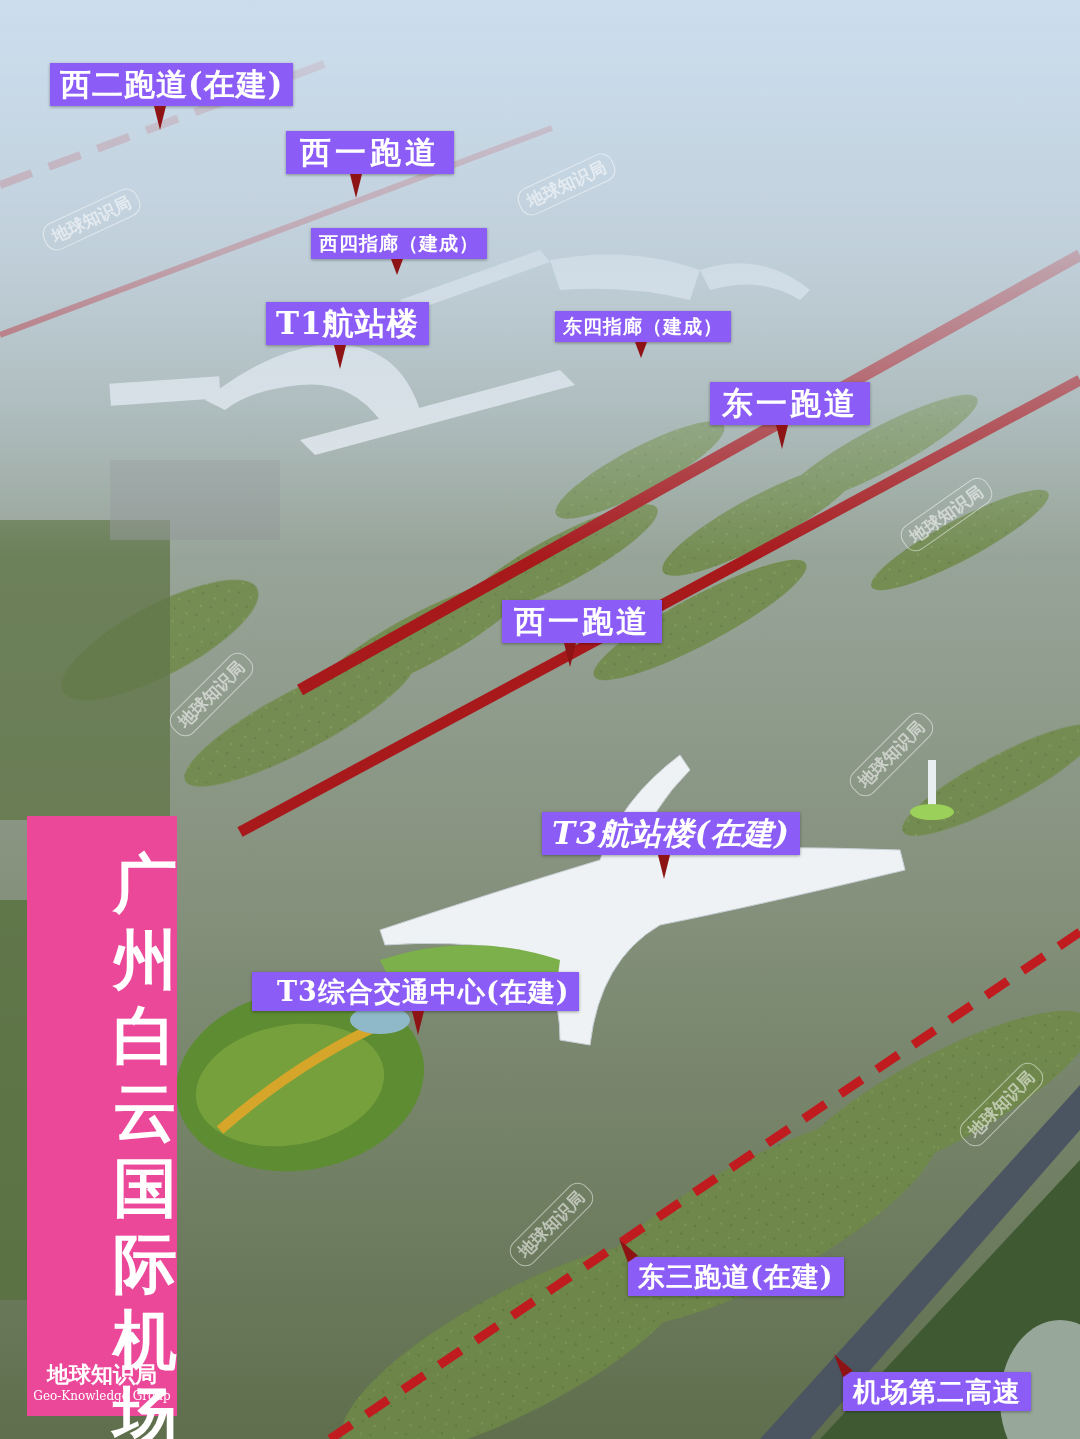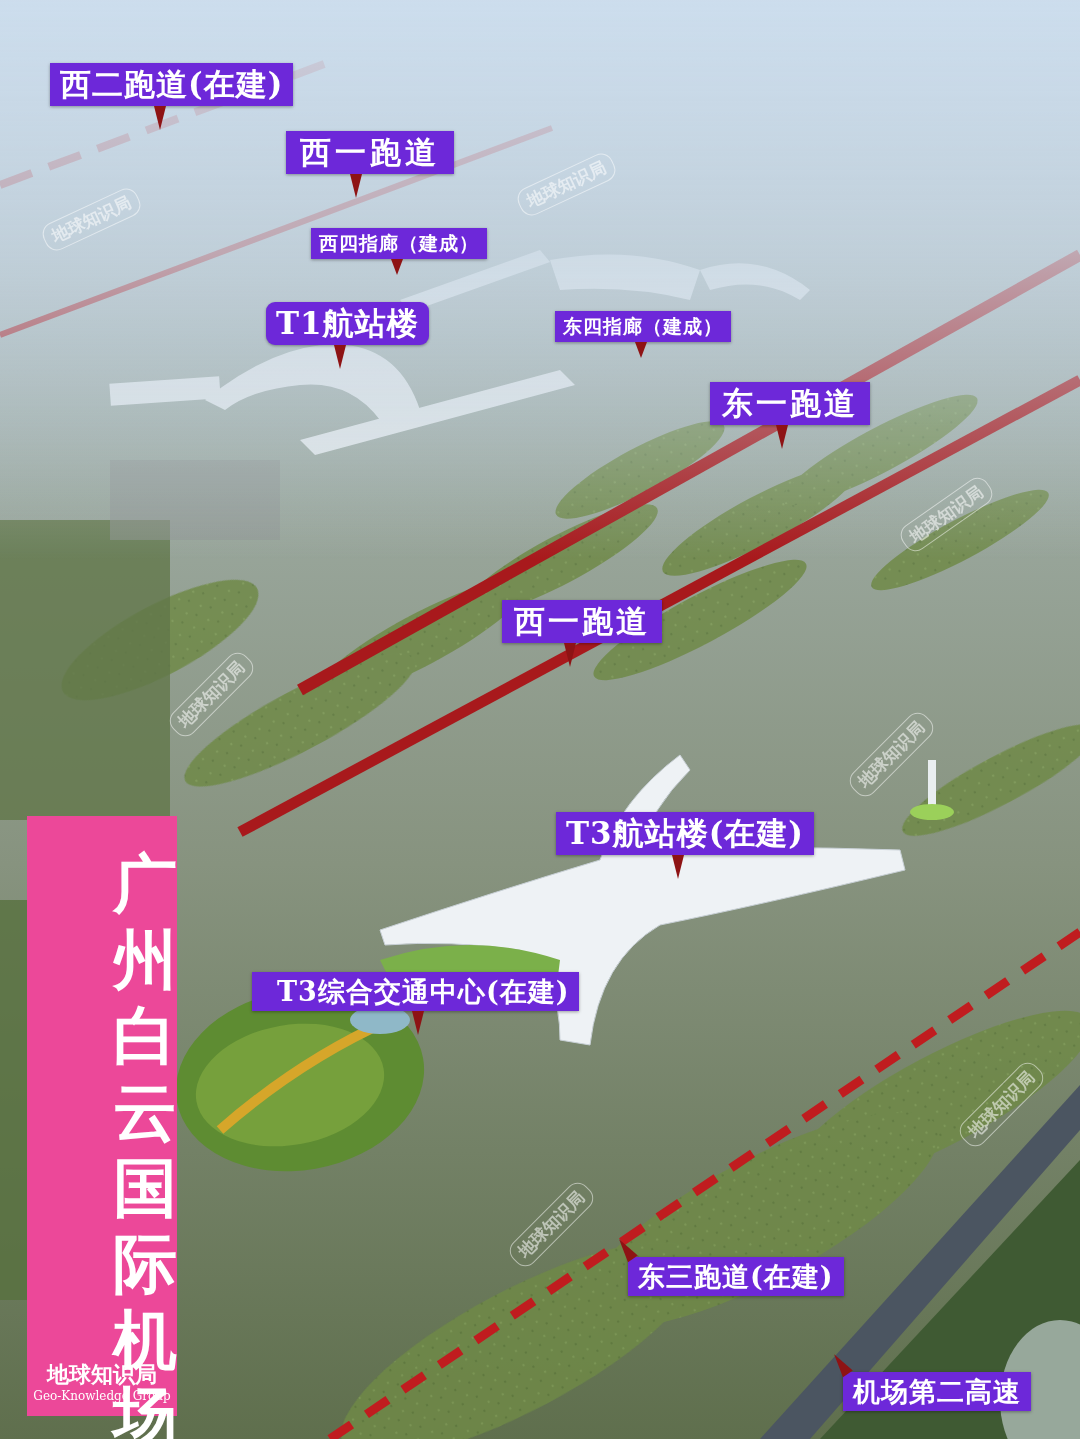--- a/index.html
+++ b/index.html
@@ -1,21 +1,21 @@
 <!DOCTYPE html>
 <html><head>
 <meta charset="utf-8">
 <style>
   html, body { margin:0; padding:0; }
   body { width:1080px; height:1439px; overflow:hidden; background:#7d8f86; font-family:"DejaVu Serif", serif; }
   #stage { position:relative; width:1080px; height:1439px; overflow:hidden; }
   .bg { position:absolute; inset:0; }
   .haze { position:absolute; left:0; top:0; width:1080px; height:560px;
     background:linear-gradient(180deg, rgba(205,222,238,0.95) 0%, rgba(200,215,228,0.75) 45%, rgba(190,205,210,0.0) 100%); }
-  .label { position:absolute; background:#6d28d9; color:#fff; font-weight:bold; white-space:nowrap;
+  .label { position:absolute; background:#8b5cf6; color:#fff; font-weight:bold; white-space:nowrap;
     box-shadow:0 1px 3px rgba(0,0,0,0.35); line-height:1; padding:6px 10px; letter-spacing:1px; }
   .label .ptr { position:absolute; width:0; height:0; border-left:6px solid transparent; border-right:6px solid transparent;
     border-top:24px solid #8e1314; }
   .label.big { font-size:31px; }
   .label.mid { font-size:27px; }
   .label.small { font-size:19px; padding:6px 8px; }
   .watermark { position:absolute; color:rgba(255,255,255,0.55); border:1.5px solid rgba(255,255,255,0.5);
     border-radius:12px; padding:2px 8px; font-size:17px; font-family:"DejaVu Sans", sans-serif; font-weight:bold; }
   #title-block { position:absolute; left:27px; top:816px; width:150px; height:600px; background:#ec4899; }
   #title-main { position:absolute; left:82px; top:30px; width:72px; color:#fff; font-size:64px; font-weight:bold;
@@ -122,41 +122,41 @@
     <span>西一跑道</span>
     <span class="ptr" style="left:64px;top:100%;"></span>
   </div>
 
   <div class="label small" style="left:311px;top:228px;">
     <span>西四指廊（建成）</span>
     <span class="ptr" style="left:80px;top:100%;border-top-width:16px;"></span>
   </div>
 
 
-  <div class="label big" style="left:266px;top:302px;border-radius:9px;">
+  <div class="label big" style="left:266px;top:302px;">
     <span>T1航站楼</span>
     <span class="ptr" style="left:68px;top:100%;"></span>
   </div>
 
   <div class="label small" style="left:555px;top:311px;">
     <span>东四指廊（建成）</span>
     <span class="ptr" style="left:80px;top:100%;border-top-width:16px;"></span>
   </div>
 
   <div class="label big" style="left:710px;top:382px;padding:6px 12px;letter-spacing:3px;">
     <span>东一跑道</span>
     <span class="ptr" style="left:66px;top:100%;"></span>
   </div>
 
   <div class="label big" style="left:502px;top:600px;padding:6px 12px;letter-spacing:3px;">
     <span>西一跑道</span>
     <span class="ptr" style="left:62px;top:100%;"></span>
   </div>
 
-  <div class="label big" style="left:556px;top:812px;">
+  <div class="label big" style="left:542px;top:812px;font-style:italic;">
     <span>T3航站楼(在建)</span>
     <span class="ptr" style="left:116px;top:100%;"></span>
   </div>
 
   <div class="label mid" style="left:252px;top:972px;padding-left:25px;">
     <span>T3综合交通中心(在建)</span>
     <span class="ptr" style="left:160px;top:100%;"></span>
   </div>
 
   <div class="label mid" style="left:628px;top:1257px;">

